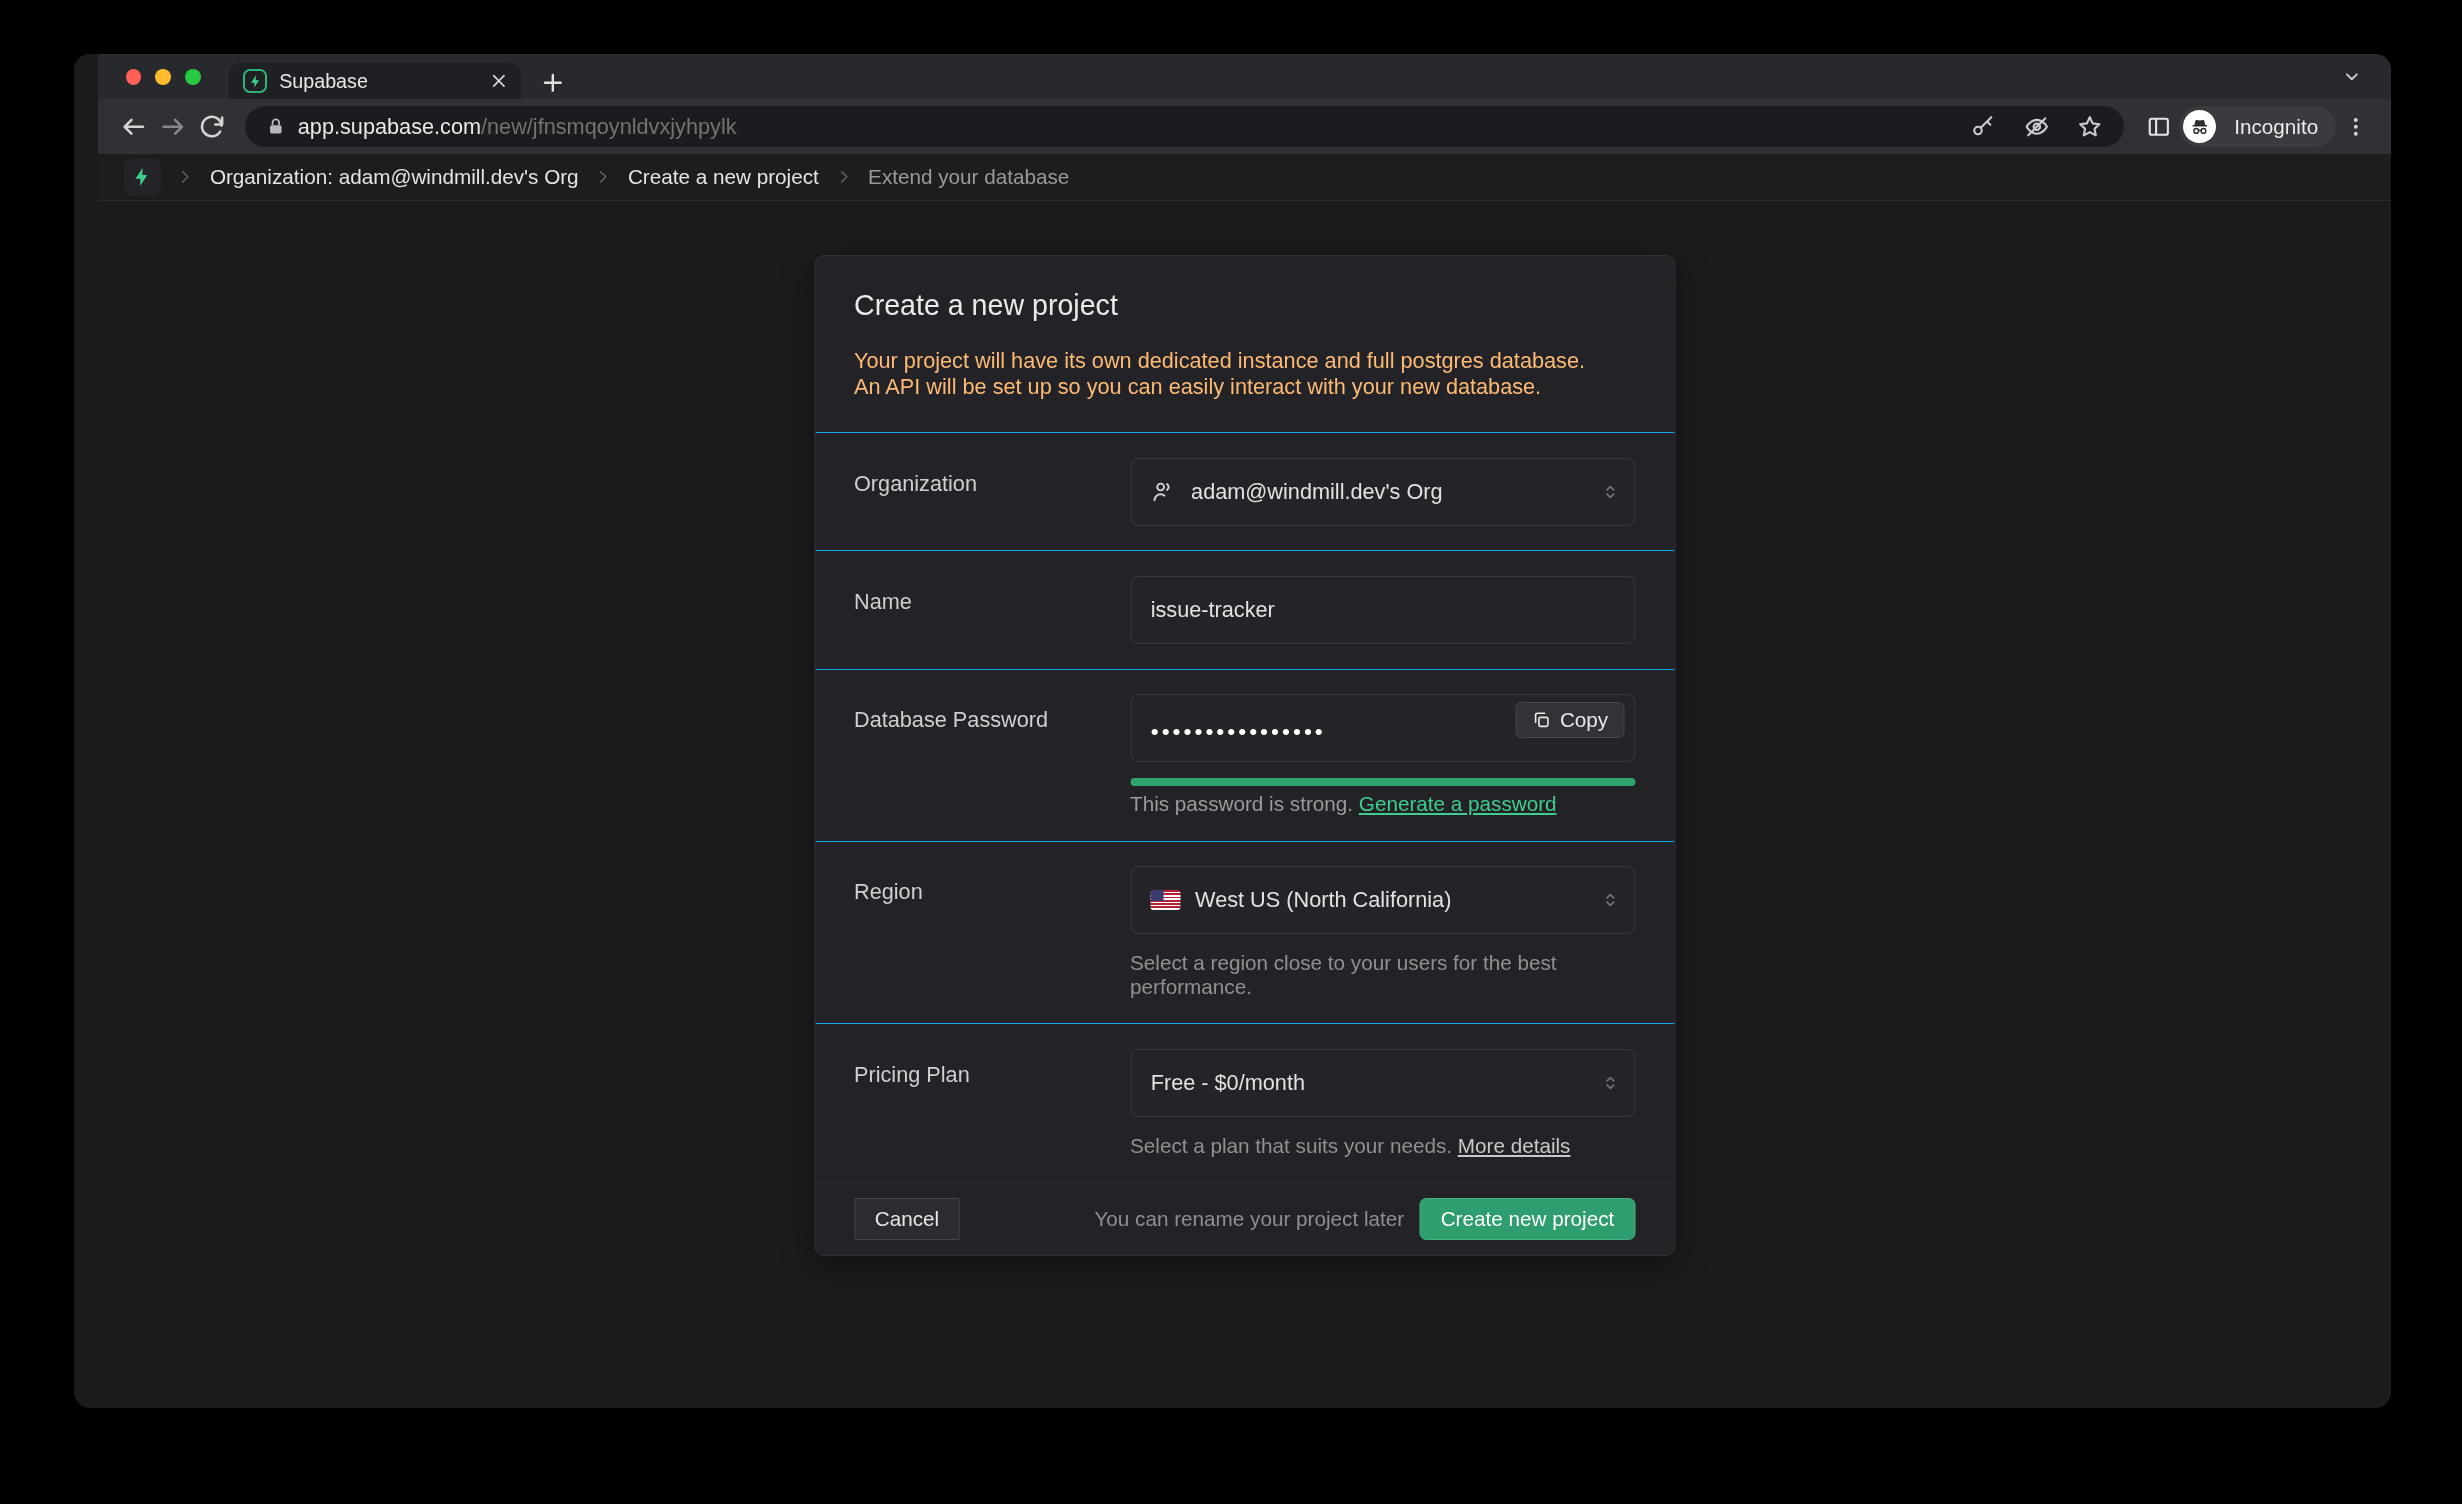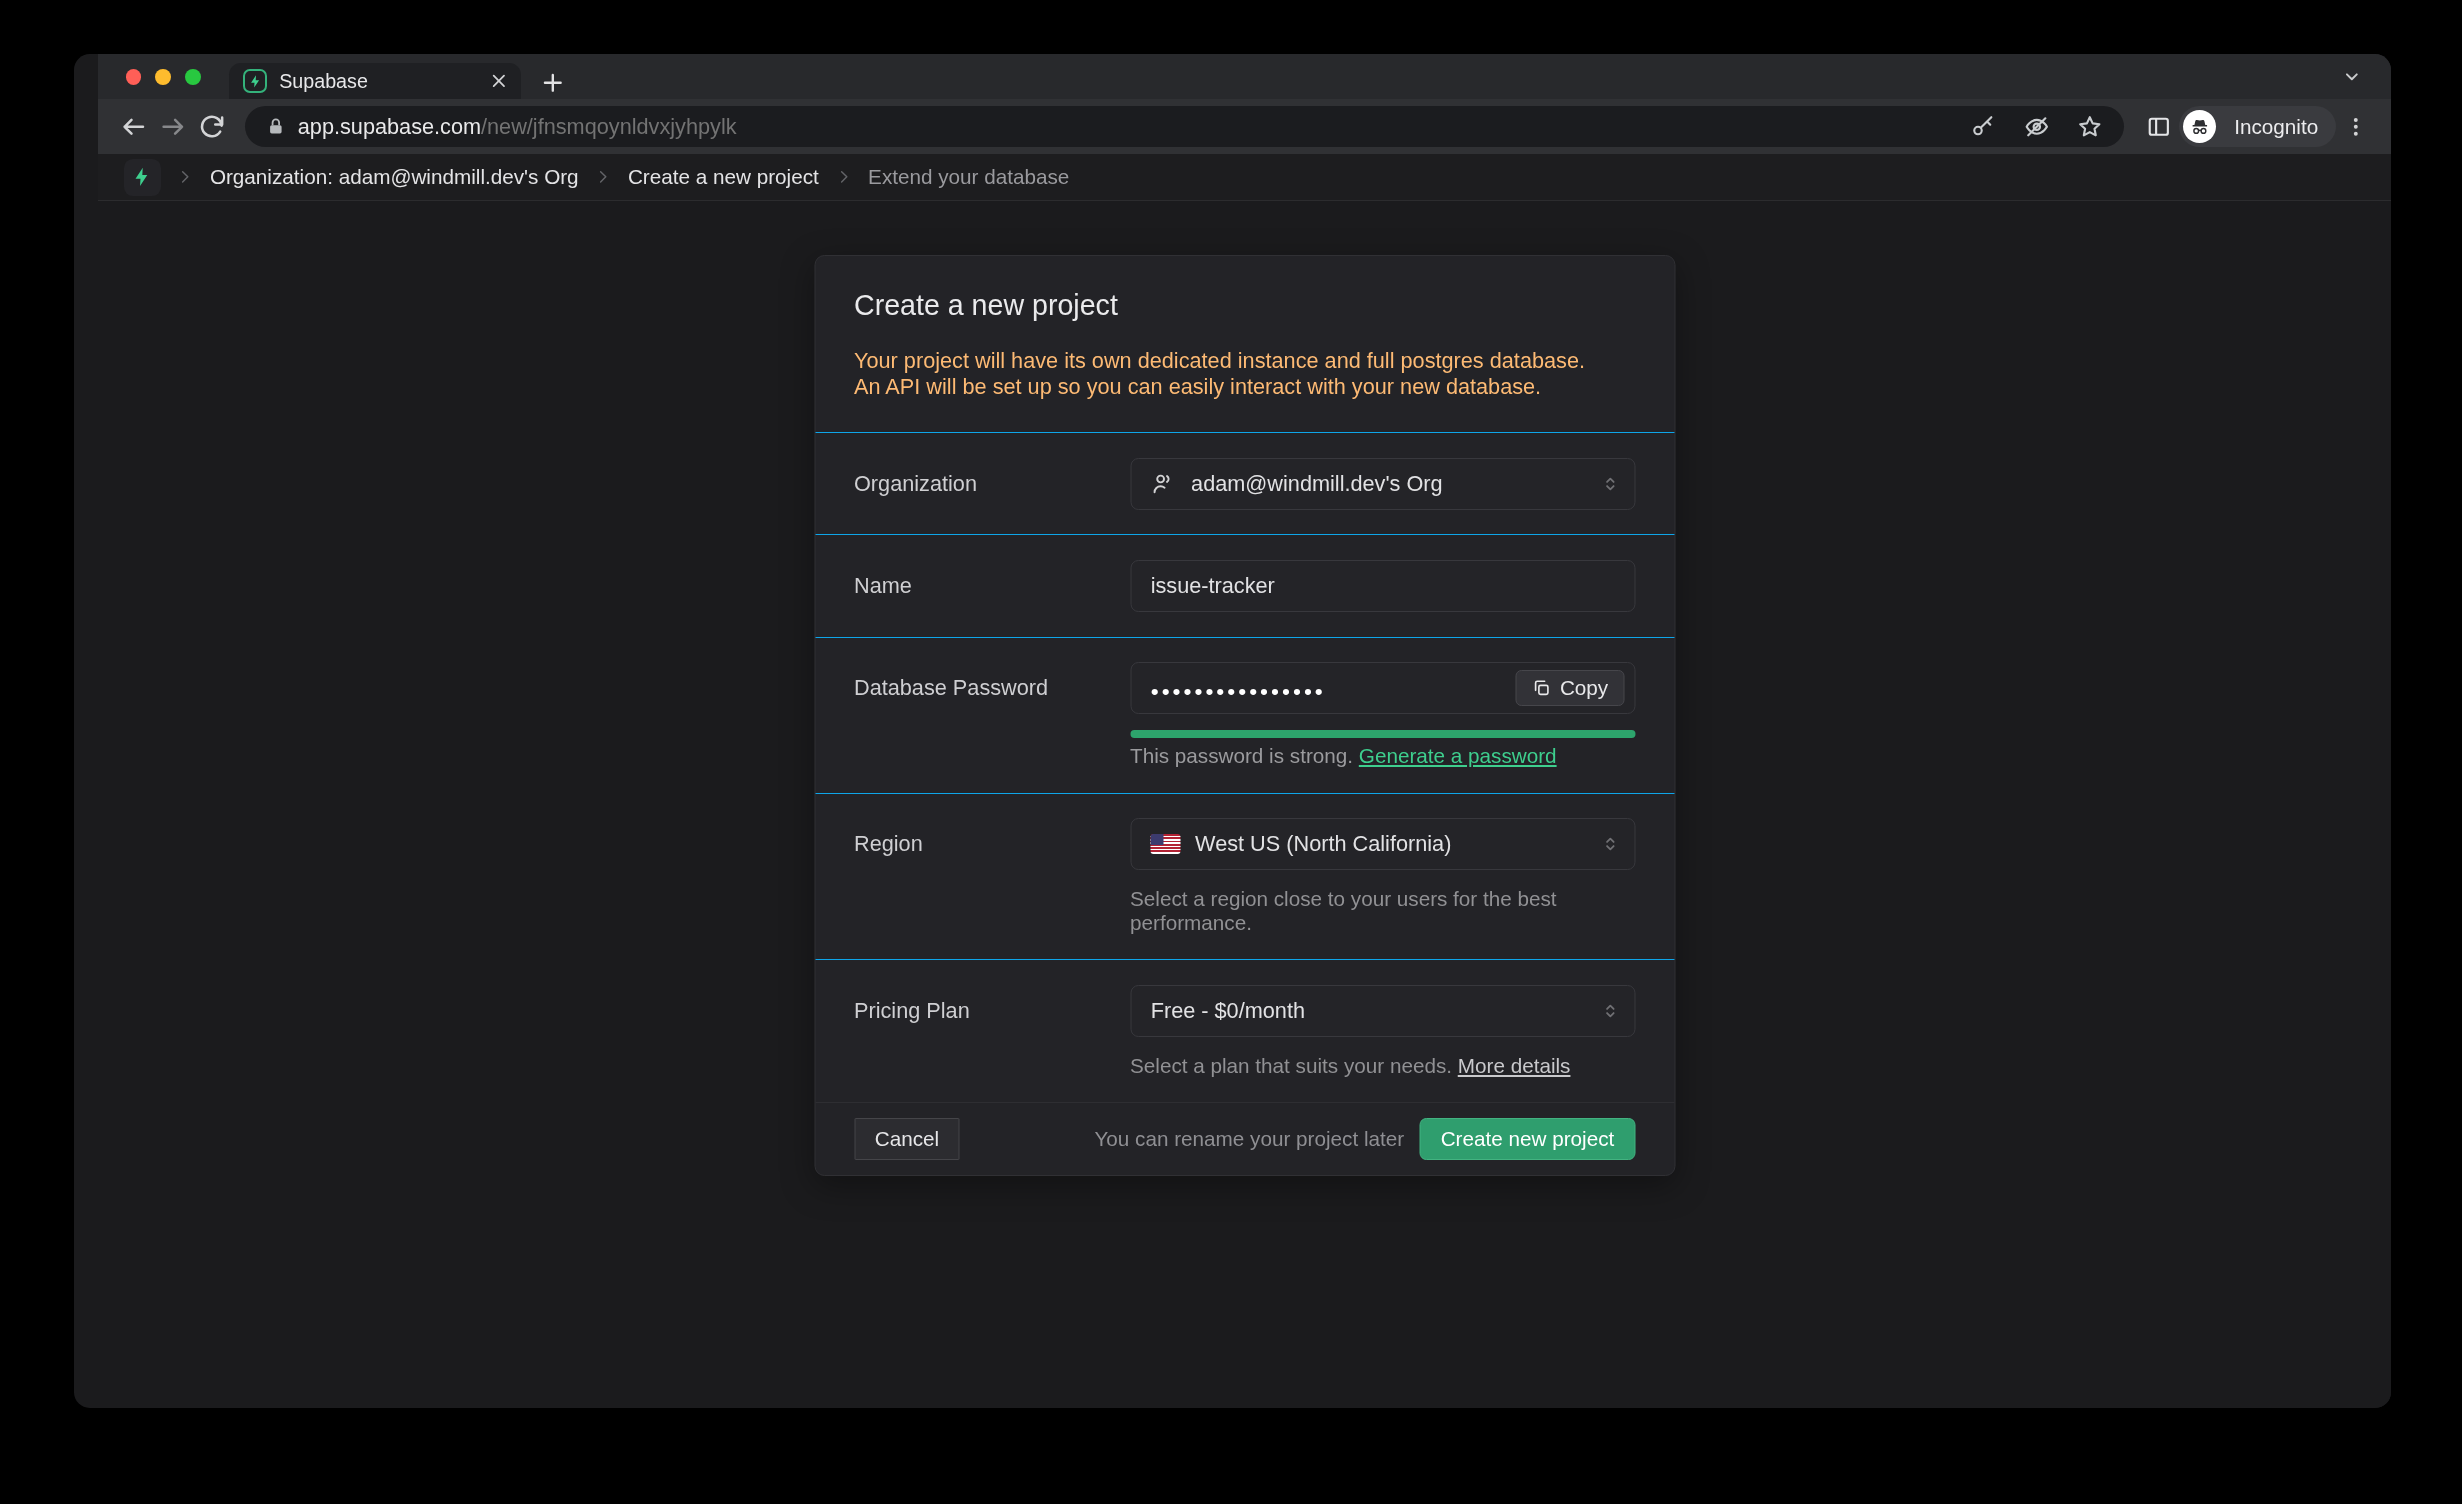--- a/index.html
+++ b/index.html
@@ -51,21 +51,21 @@
     background:#232327; border:1px solid #303034; border-radius:9.9px; box-shadow:0 9.9px 33px rgba(0,0,0,.35); }
   .card-header { padding:33px 39px 31.5px; }
   .card-title { font-size:28.6px; font-weight:400; color:#eaeaec; }
   .card-desc { margin-top:25.6px; font-size:21.7px; line-height:26.6px; color:#fdba74; }
   .card-desc + .card-desc { margin-top:0; }
 
   .row { display:flex; padding:24.6px 39px; border-top:1px solid #0ea5e9; }
   .row-label { width:276px; flex:0 0 auto; padding-top:12.8px; font-size:21.7px; color:#cfcfd2; }
   .row-control { flex:1; min-width:0; }
 
-  .field { position:relative; height:52px; background:#242428; border:1px solid #38383d; border-radius:7.9px;
+  .field { position:relative; height:68px; background:#242428; border:1px solid #38383d; border-radius:7.9px;
     display:flex; align-items:center; padding:0 55px 0 19.7px; gap:14.8px; font-size:21.7px; color:#e2e2e4; }
   .field.plain { padding-right:19.7px; }
   .selector-ic { position:absolute; right:13.8px; top:50%; transform:translateY(-50%); color:#707074; display:flex; }
   .pw-dots { font-size:22.7px; letter-spacing:3px; color:#ffffff; line-height:1; padding-top:5.9px; }
   .copy-btn { position:absolute; right:10px; top:6.9px; height:36px; background:#323237; border:1px solid #46464b;
     border-radius:5.9px; display:flex; align-items:center; gap:8.9px; padding:0 14.8px; font-size:20.7px; color:#e8e8ea; cursor:pointer; }
   .strength-bar { margin-top:15.8px; height:7.9px; border-radius:3.9px; background:#2da46c; width:100%; }
   .pw-note { margin-top:6px; font-size:20.7px; color:#9b9b9e; }
   .link-green { color:#3ecf8e; text-decoration:underline; cursor:pointer; }
   .helper { margin-top:16.7px; font-size:20.7px; color:#919194; }

